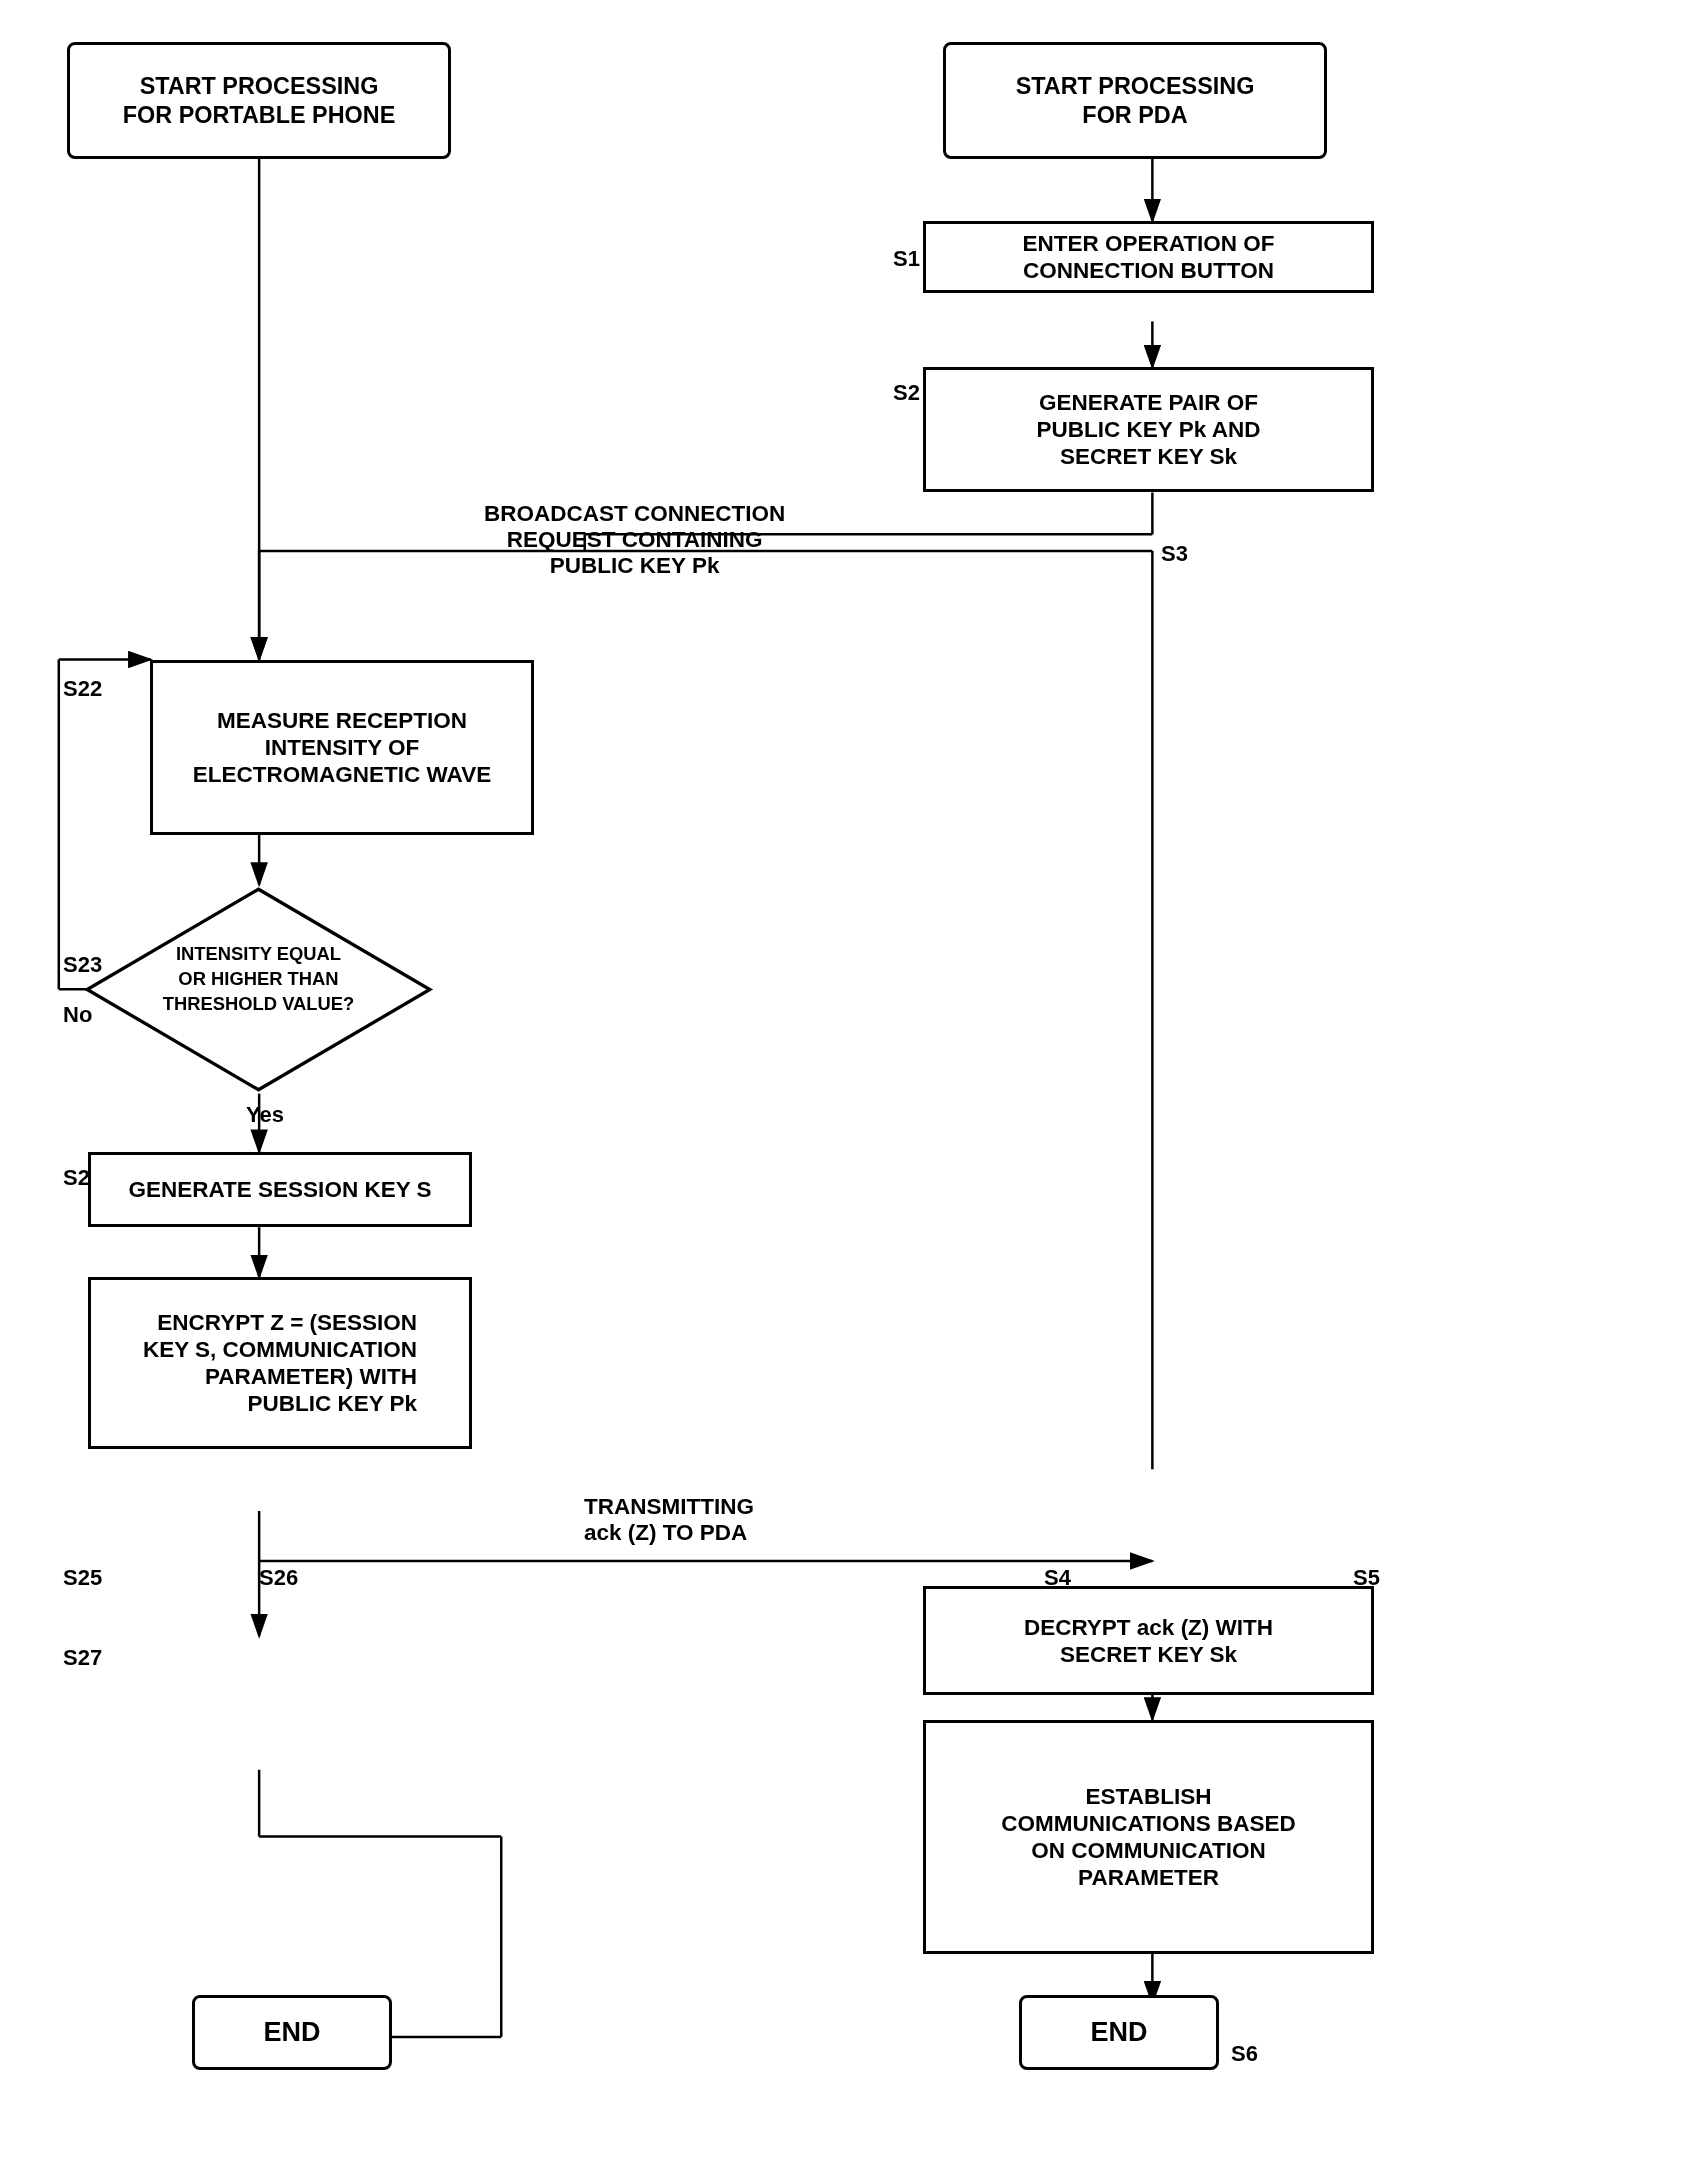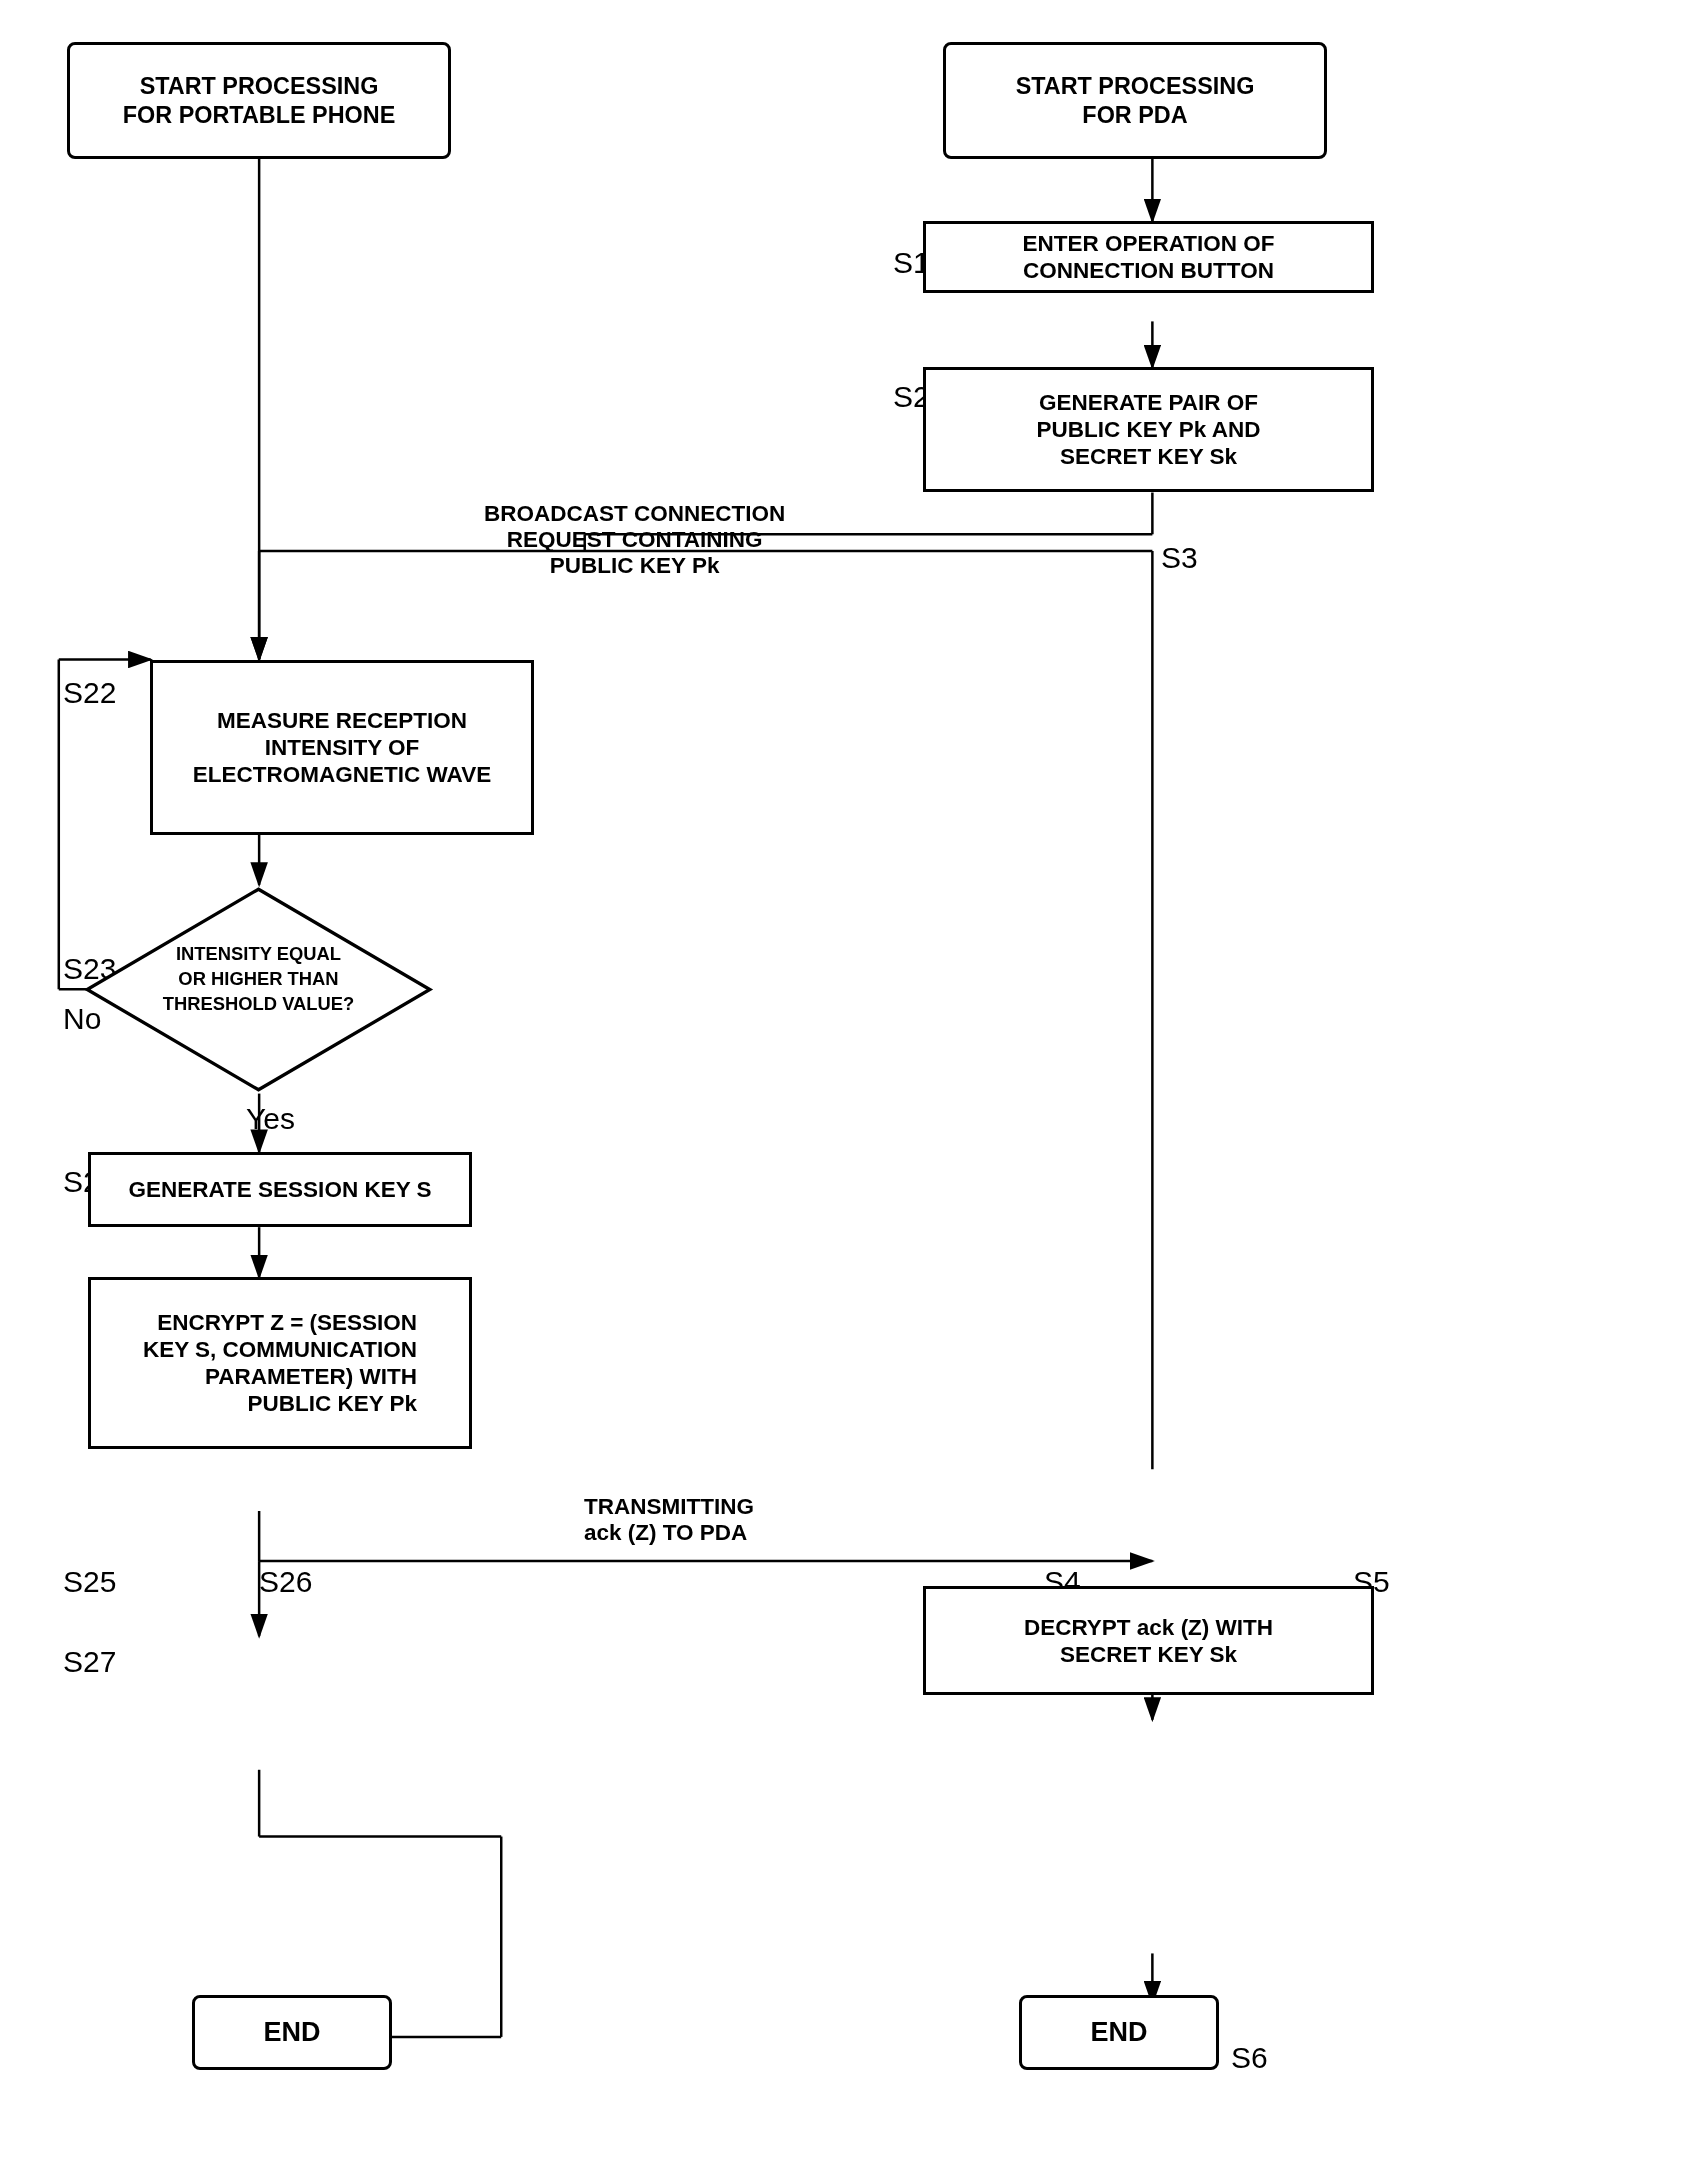--- a/index.html
+++ b/index.html
@@ -38,22 +38,22 @@
       background: #fff;
     }
     .label-text {
       position: absolute;
       font-size: 23.4px;
       font-weight: bold;
       text-align: left;
     }
     .step-label {
       position: absolute;
-      font-size: 30px;
-      font-weight: normal;
+      font-size: 22px;
+      font-weight: bold;
     }
     
     svg.arrows {
       position: absolute;
       top: 0;
       left: 0;
       width: 1692px;
       height: 2183px;
       pointer-events: none;
     }
@@ -195,20 +195,26 @@
   <div class="step-label" style="left:1353px; top:1565px;">S5</div>
 
   <div class="node rect" style="left:923px; top:1586px; width:451px; height:109px; padding:6.7px;">
     <span style="white-space:pre-line; font-size:22.5px; font-weight:bold;">DECRYPT ack (Z) WITH
 SECRET KEY Sk</span>
   </div>
 
   <div class="step-label" style="left:63px; top:1645px;">S27</div>
 
 
+  <div class="node rect" style="left:923px; top:1720px; width:451px; height:234px; padding:8.3px;">
+    <span style="white-space:pre-line; font-size:22.5px; font-weight:bold;">ESTABLISH
+COMMUNICATIONS BASED
+ON COMMUNICATION
+PARAMETER</span>
+  </div>
 
   <div class="node rounded-rect" style="left:192px; top:1995px; width:200px; height:75px;">
     <span style="font-size:27px; font-weight:bold;">END</span>
   </div>
 
   <div class="node rounded-rect" style="left:1019px; top:1995px; width:200px; height:75px;">
     <span style="font-size:27px; font-weight:bold;">END</span>
   </div>
 
   <div class="step-label" style="left:1231px; top:2041px;">S6</div>

